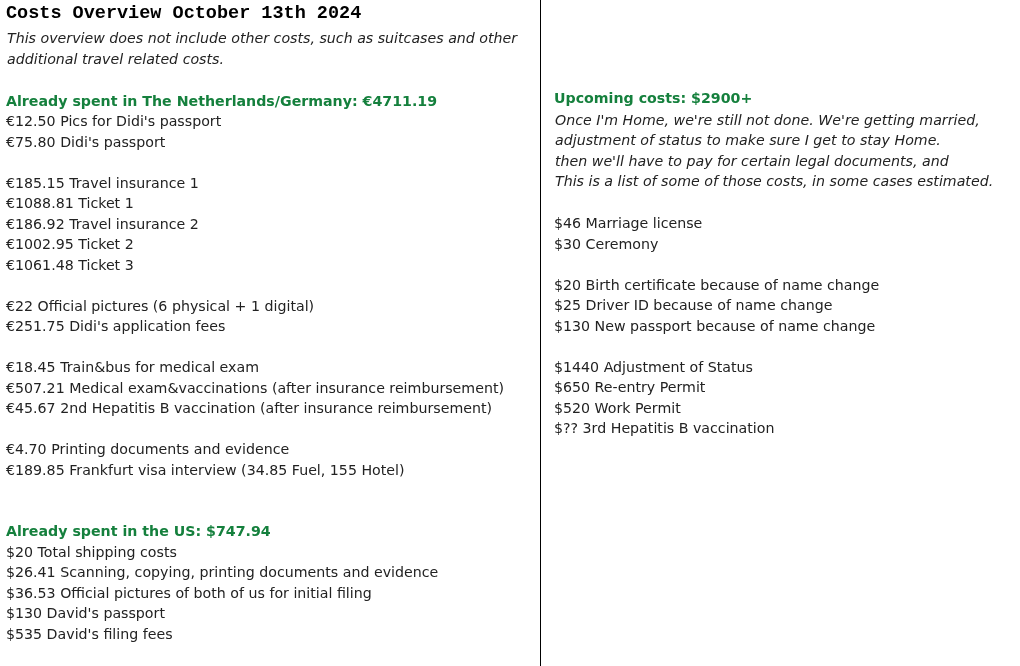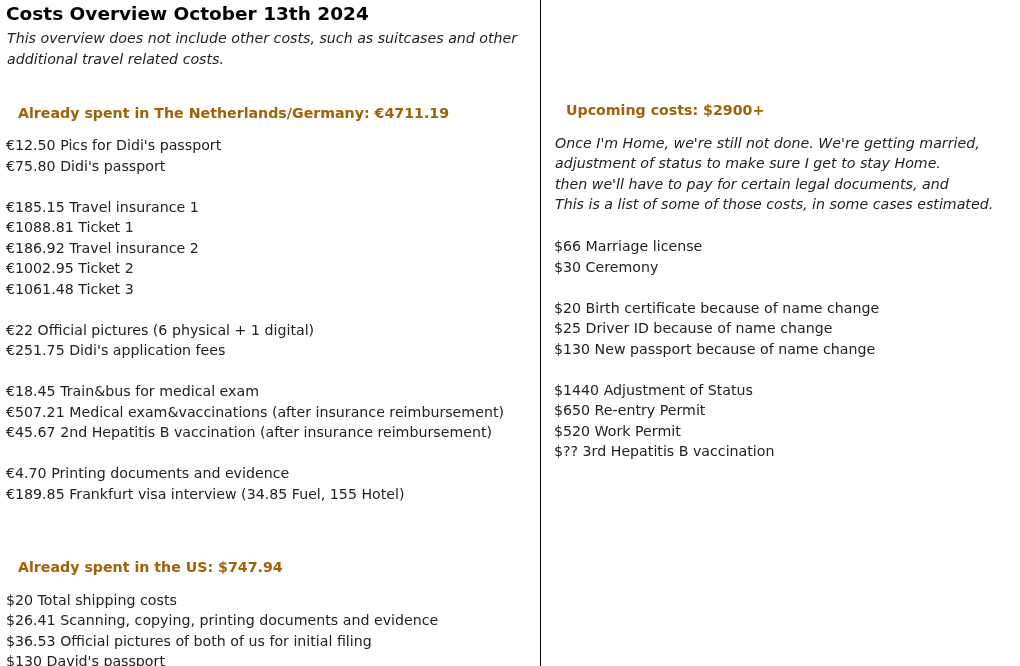--- a/index.html
+++ b/index.html
@@ -36,30 +36,31 @@
     width: 1px;
     height: 666px;
     background: #000000;
   }
   .title {
     font-size: 18.5px;
     font-weight: bold;
     color: #000000;
     line-height: 26px;
     margin: 1px 0 0 0;
+    font-family: Liberation Mono, monospace;
   }
   .note {
     font-style: italic;
     color: #222222;
     margin: 1px;
   }
   .heading {
     font-weight: bold;
-    color: #a16207;
-    margin: 12px;
+    color: #15803d;
+    margin: 0;
   }
   .line {
     margin: 0;
     white-space: nowrap;
   }
   .gap { height: 20.5px; }
   .gap2 { height: 41px; }
 </style>
 </head>
 <body>
@@ -122,21 +123,21 @@
   <section>
     <div class="heading">Upcoming costs: $2900+</div>
     <div class="note">
       <div class="line">Once I'm Home, we're still not done. We're getting married,</div>
       <div class="line">adjustment of status to make sure I get to stay Home.</div>
       <div class="line">then we'll have to pay for certain legal documents, and</div>
       <div class="line">This is a list of some of those costs, in some cases estimated.</div>
     </div>
     <div class="gap"></div>
     <div>
-      <div class="line">$66 Marriage license</div>
+      <div class="line">$46 Marriage license</div>
       <div class="line">$30 Ceremony</div>
     </div>
     <div class="gap"></div>
     <div>
       <div class="line">$20 Birth certificate because of name change</div>
       <div class="line">$25 Driver ID because of name change</div>
       <div class="line">$130 New passport because of name change</div>
     </div>
     <div class="gap"></div>
     <div>

